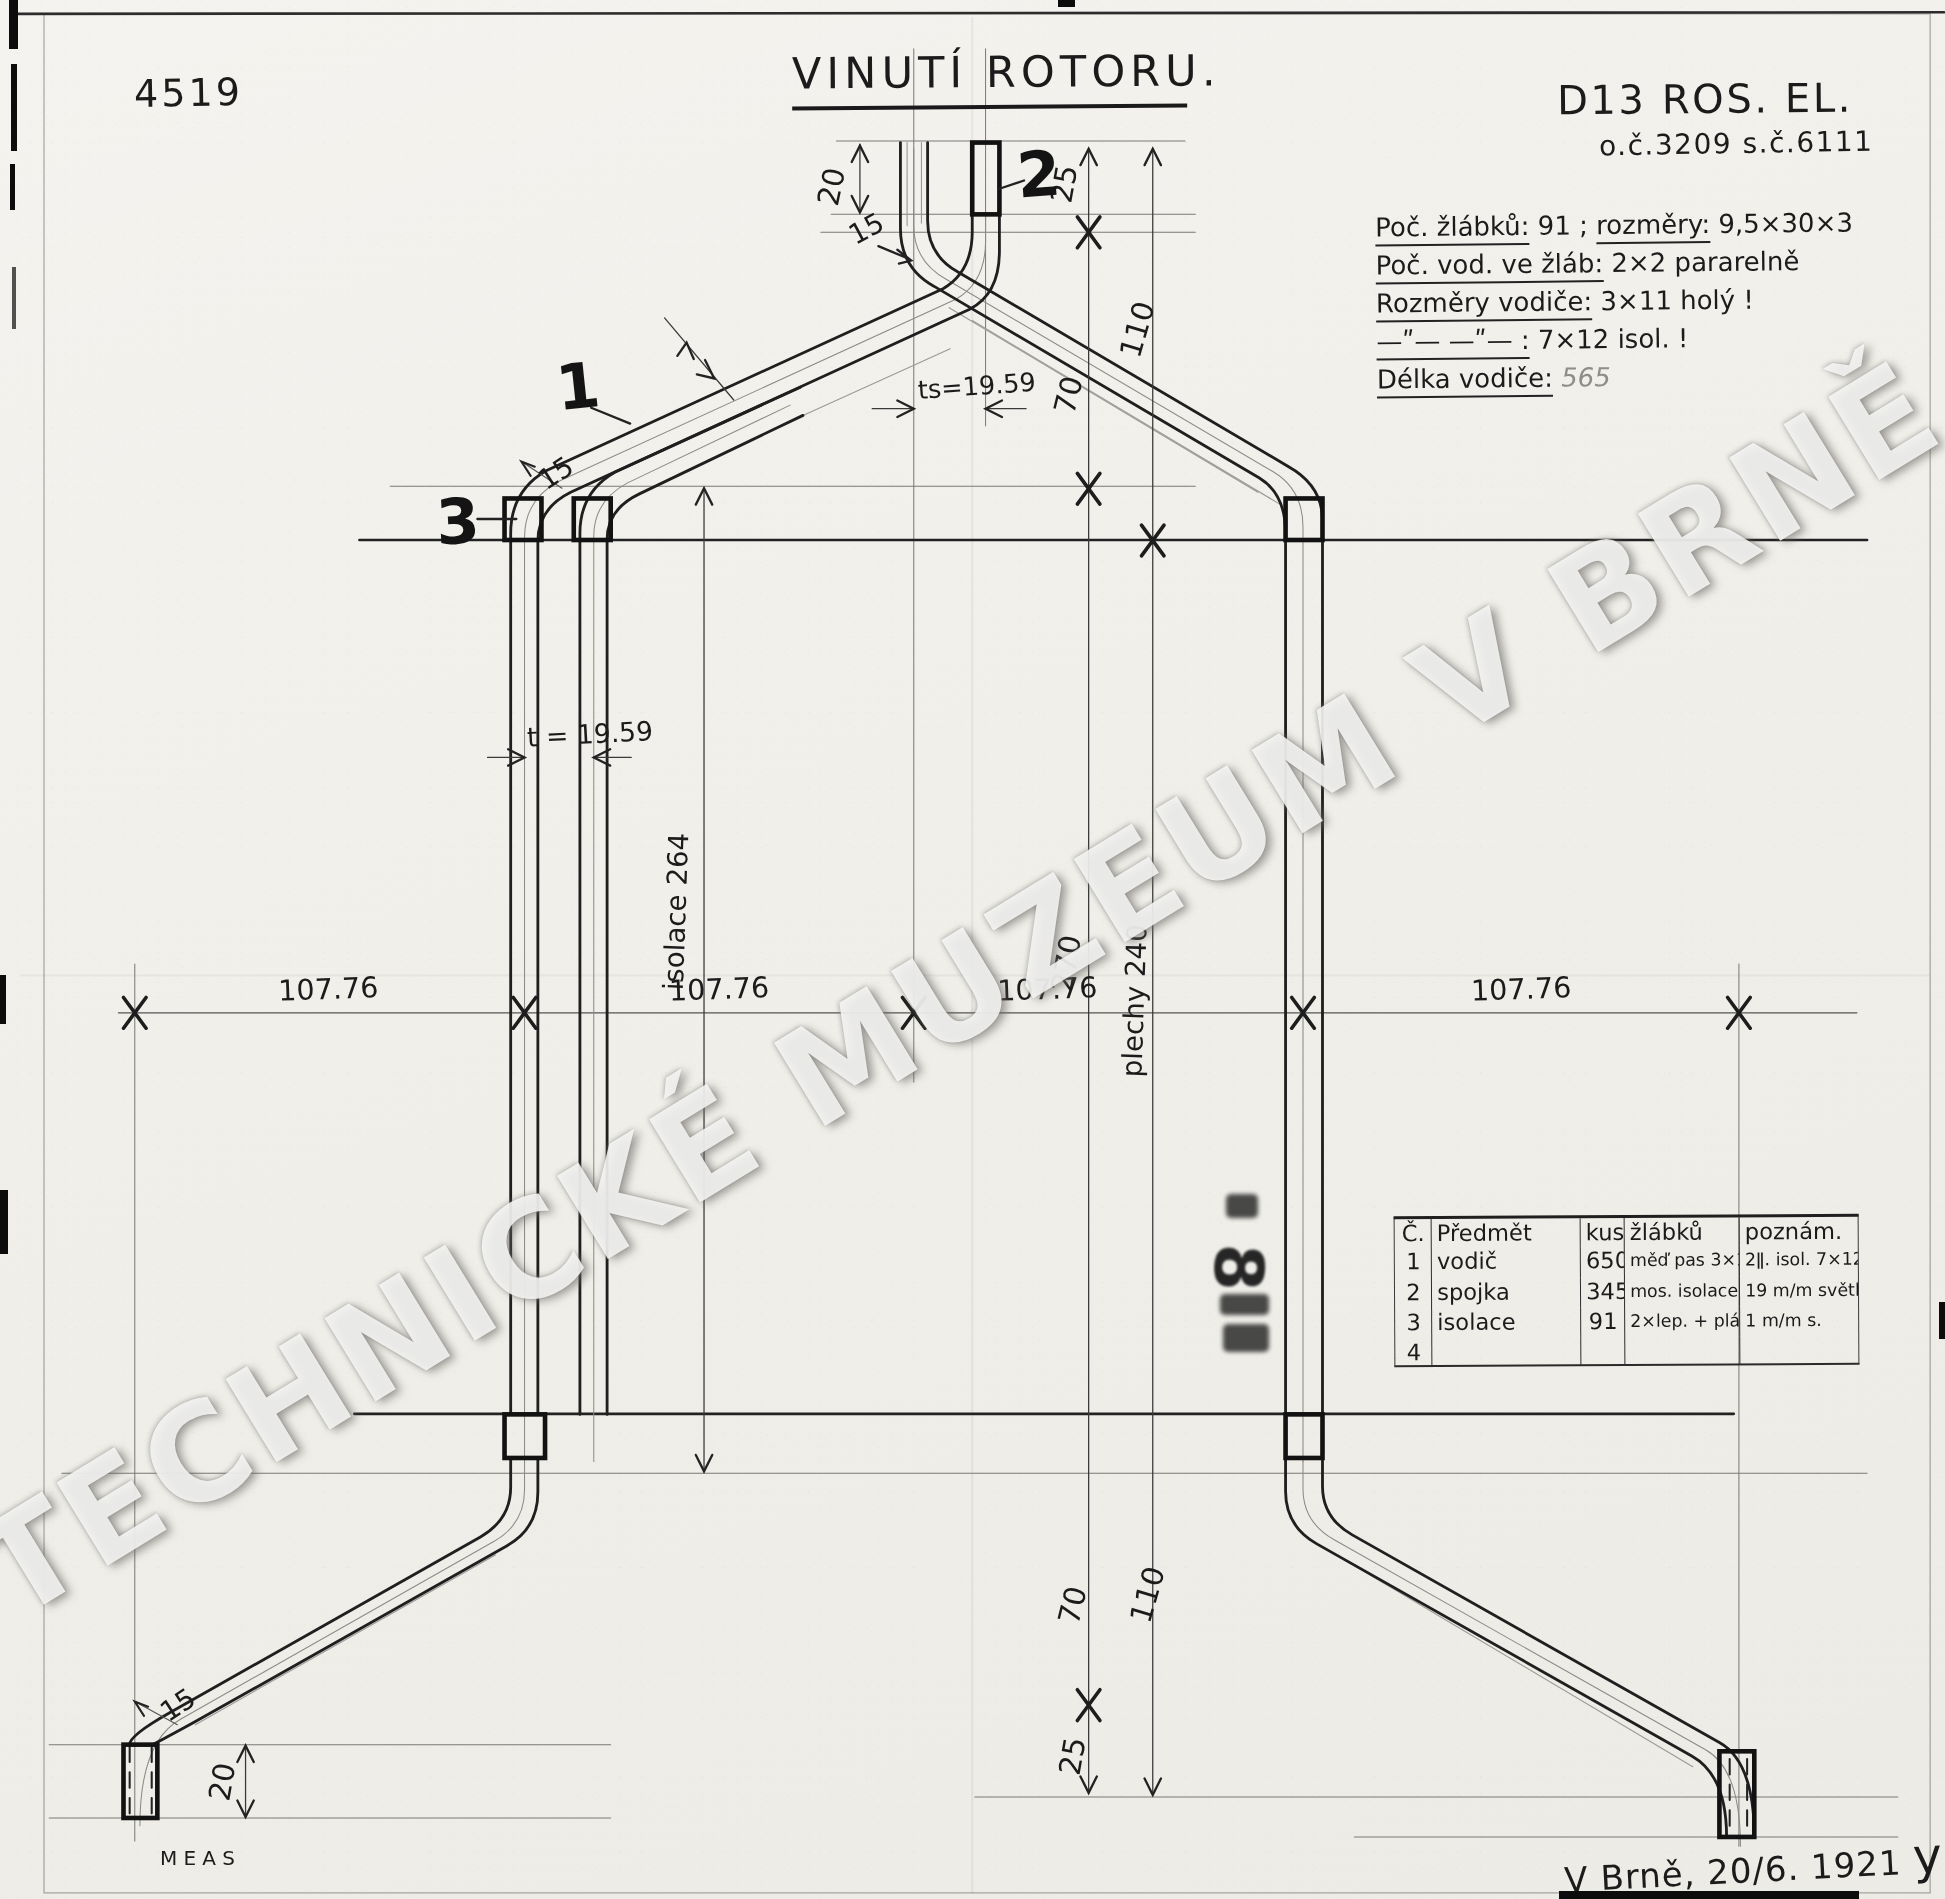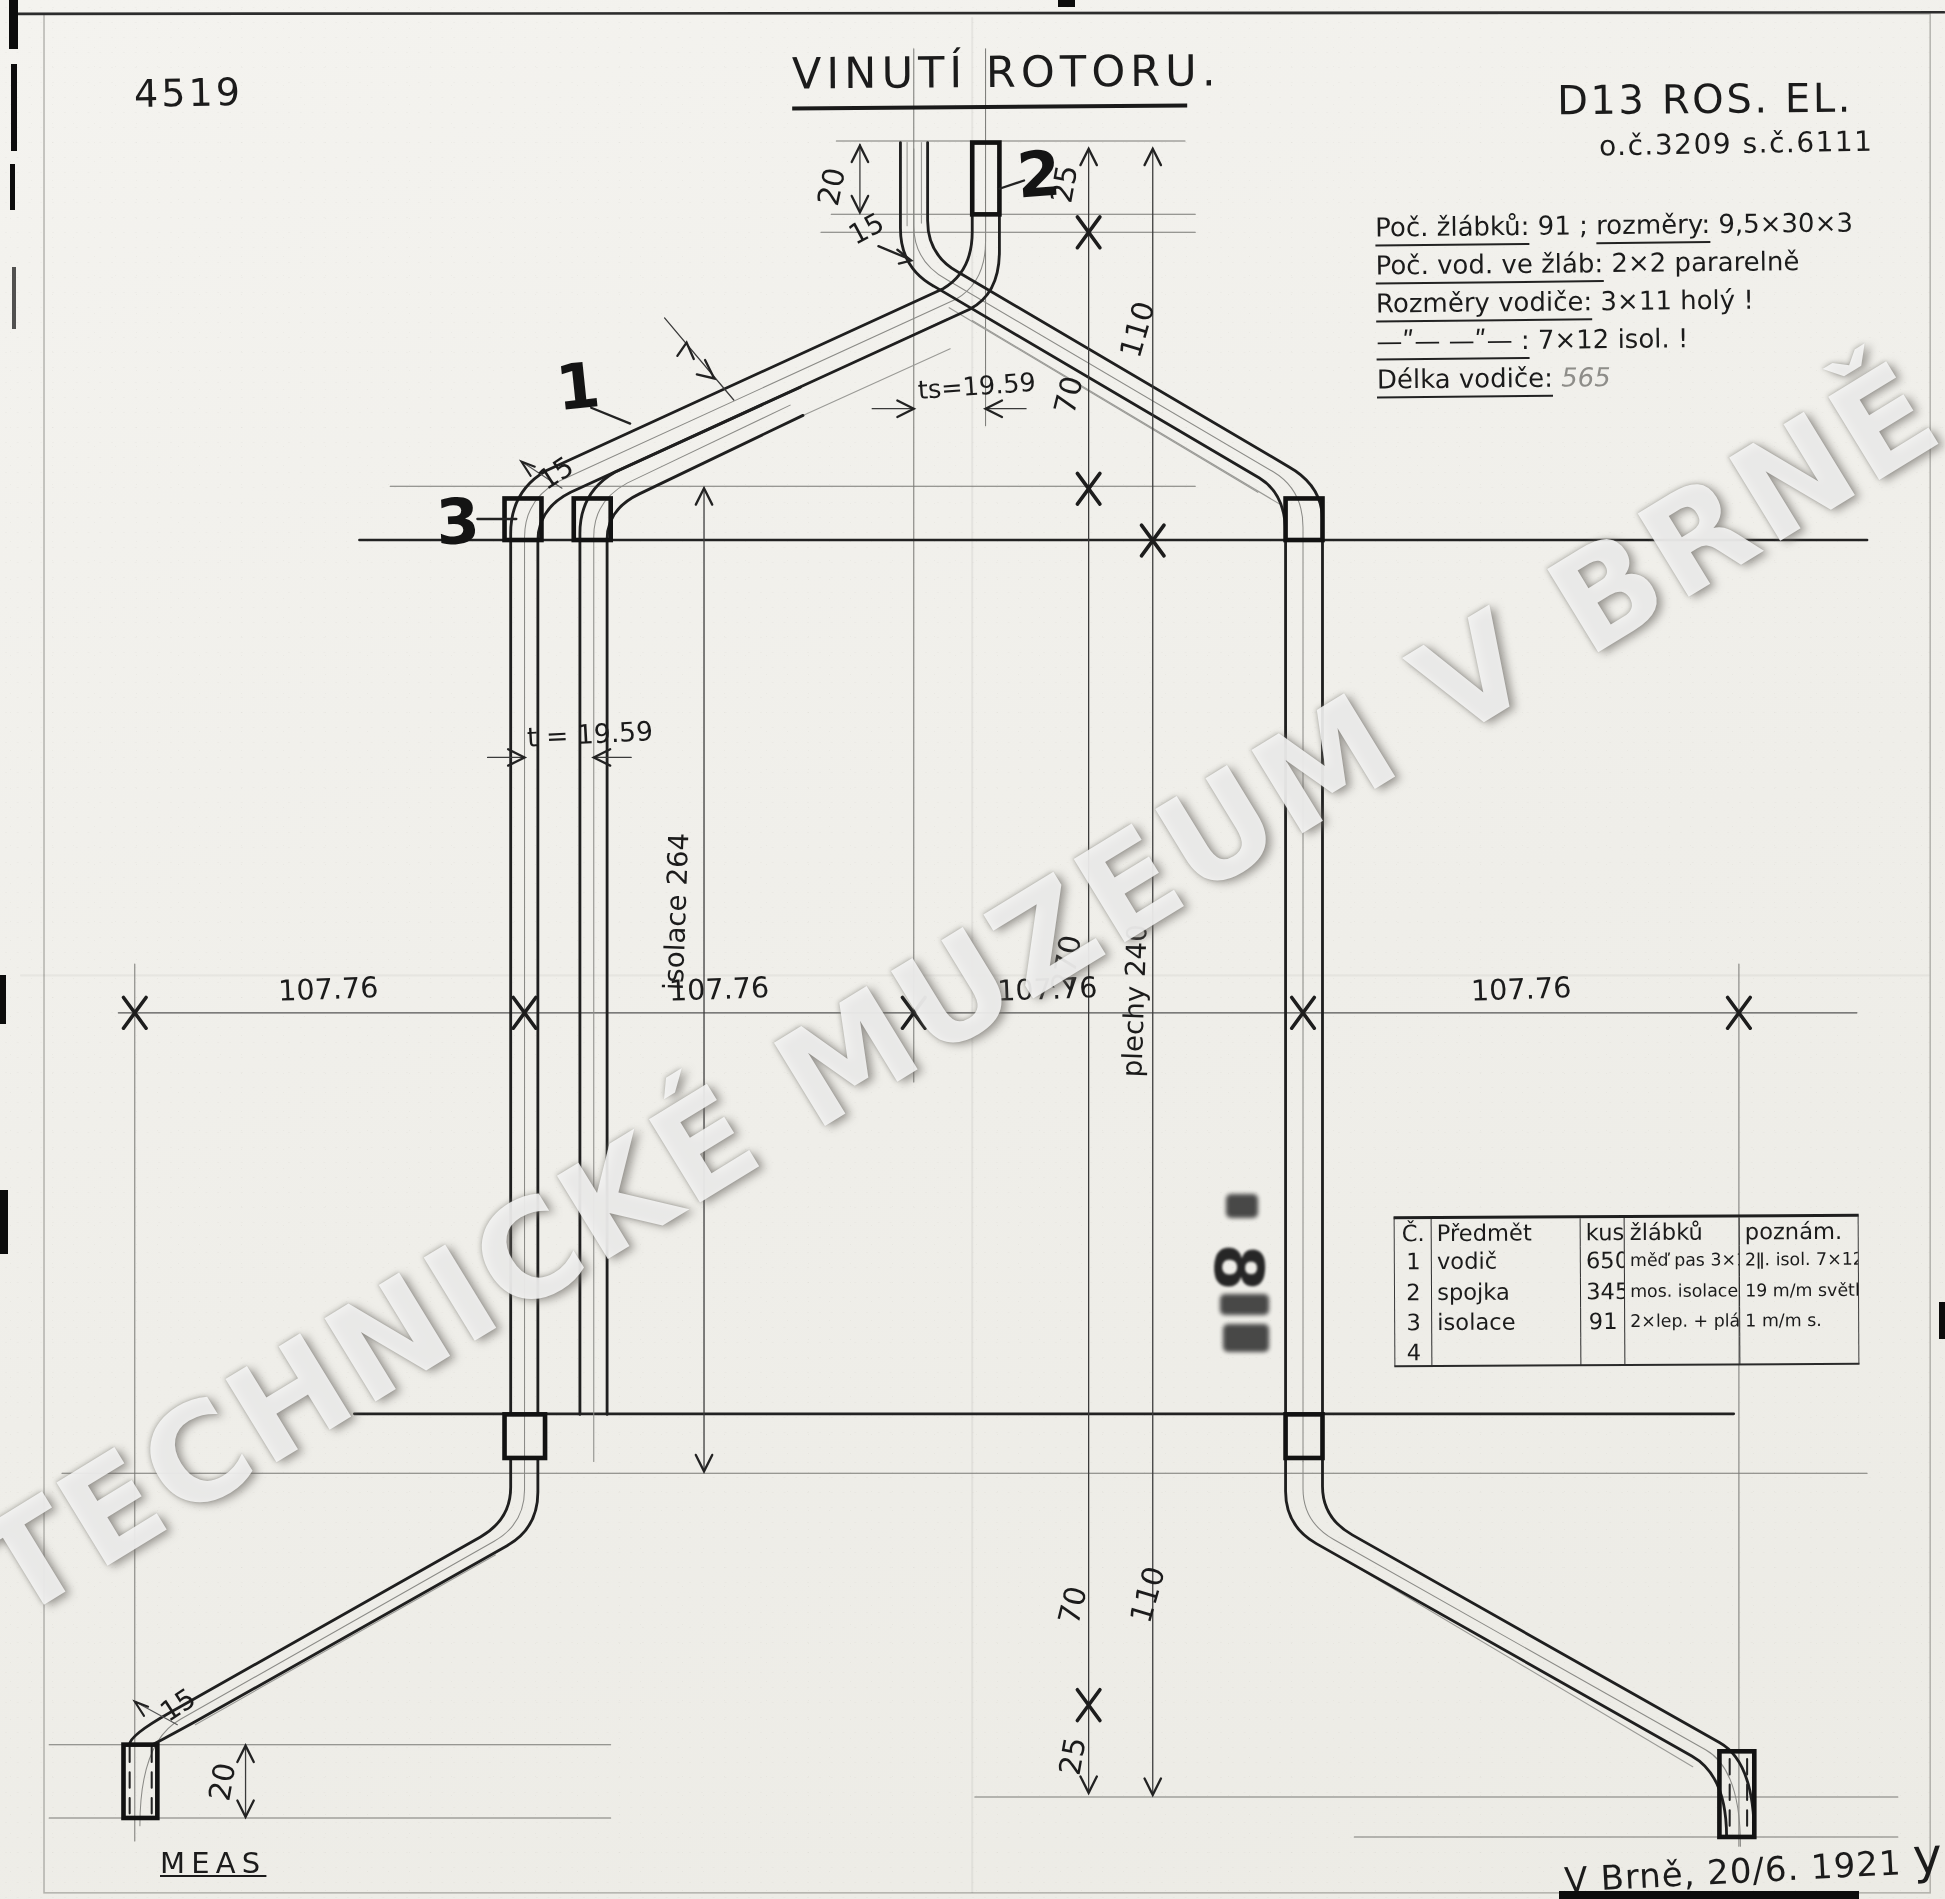--- a/index.html
+++ b/index.html
@@ -16,21 +16,21 @@
   svg{position:absolute;left:0;top:0;}
   .hand{font-family:"DejaVu Sans",sans-serif;}
   .lbl{position:absolute;white-space:nowrap;}
   .title{
     left:792px;top:47px;width:395px;text-align:center;font-size:43px;letter-spacing:5.1px;
     border-bottom:4.1px solid #1a1a1a;padding-bottom:8.2px;transform:rotate(-0.4deg);
   }
   .dwgno{left:134px;top:71px;font-size:38px;letter-spacing:3.1px;transform:rotate(-1deg);}
   .proj{left:1557px;top:76px;font-size:40px;letter-spacing:2.6px;transform:rotate(-0.5deg);}
   .ordr{left:1599px;top:127px;font-size:28px;letter-spacing:1.5px;transform:rotate(-1deg);}
-  .meas{left:160px;top:1846px;font-size:29px;letter-spacing:6.2px;text-decoration:underline;}
+  .meas{left:160px;top:1846px;font-size:20px;letter-spacing:6.2px;}
   .date{left:1564px;top:1837px;font-size:34px;letter-spacing:1px;transform:rotate(-3deg);}
   .date .flo{font-size:49px;}
   .notes{position:absolute;left:1376px;top:206px;font-size:26px;line-height:38px;transform:rotate(-0.6deg);}
   .notes .u{border-bottom:2.6px solid #222;padding-bottom:1.5px;}
   .notes .pencil{color:#8e8d89;font-style:italic;}
   .ptable{
     position:absolute;left:1394px;top:1215px;width:463px;height:146px;
     display:grid;grid-template-columns:37px 149px 44px 115px 118px;
     grid-template-rows:28px 31px 30px 30px 28px;
     border-top:3.1px solid #1f1f1f;border-bottom:2.1px solid #2a2a2a;

